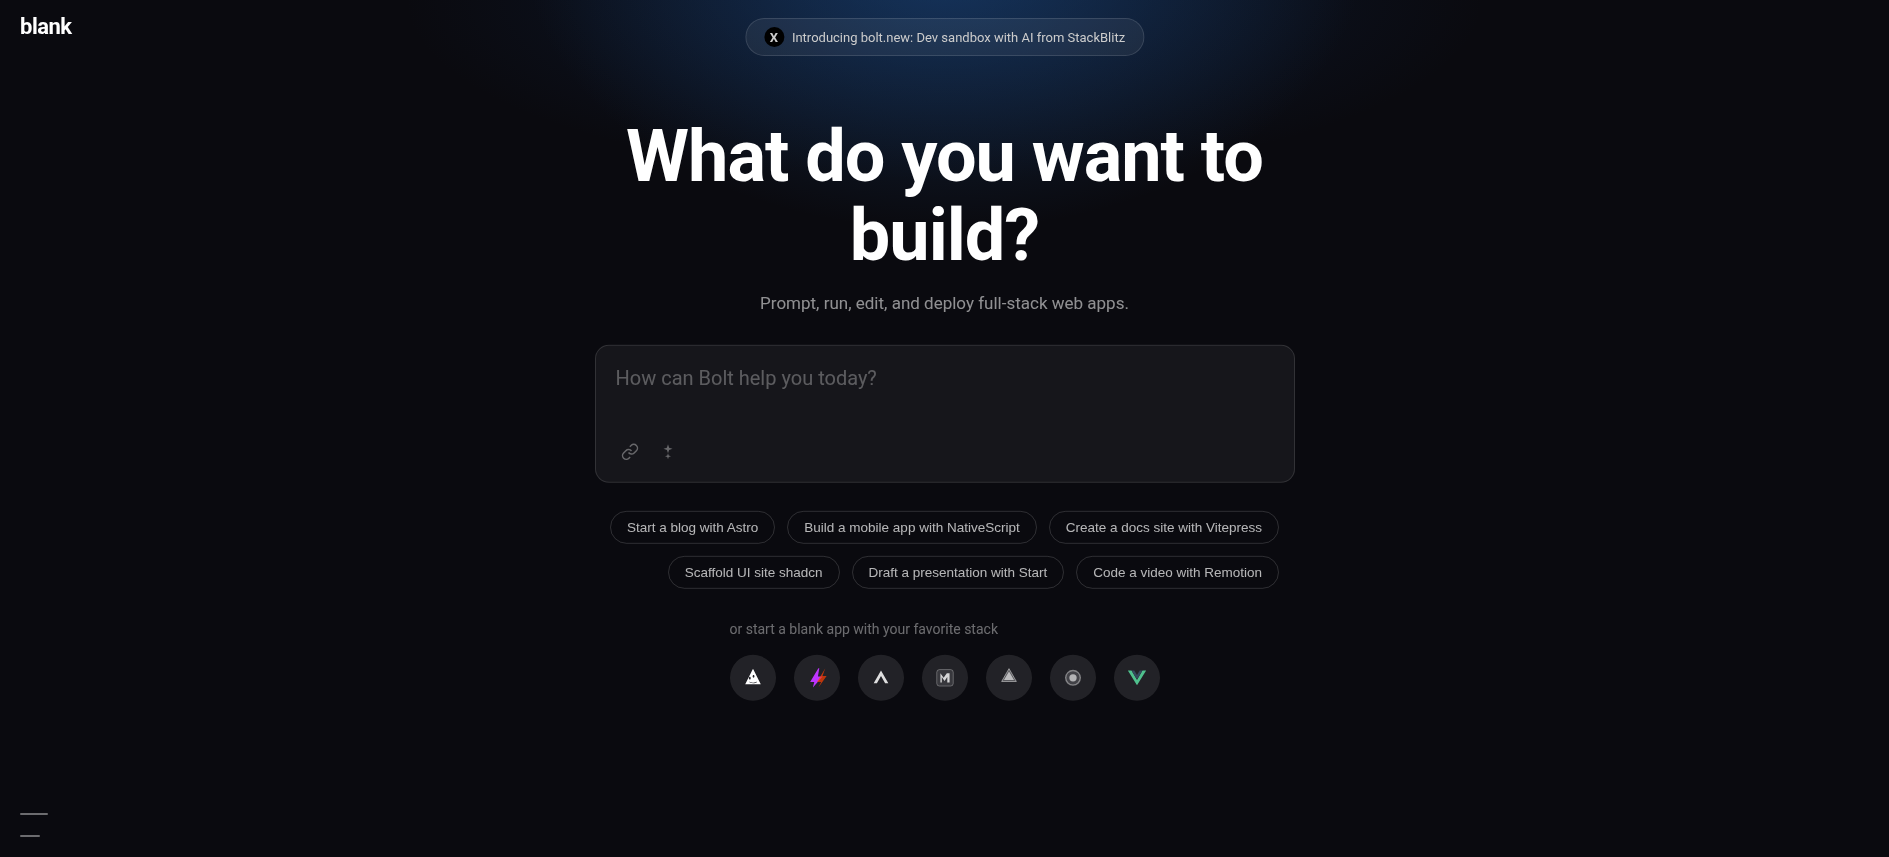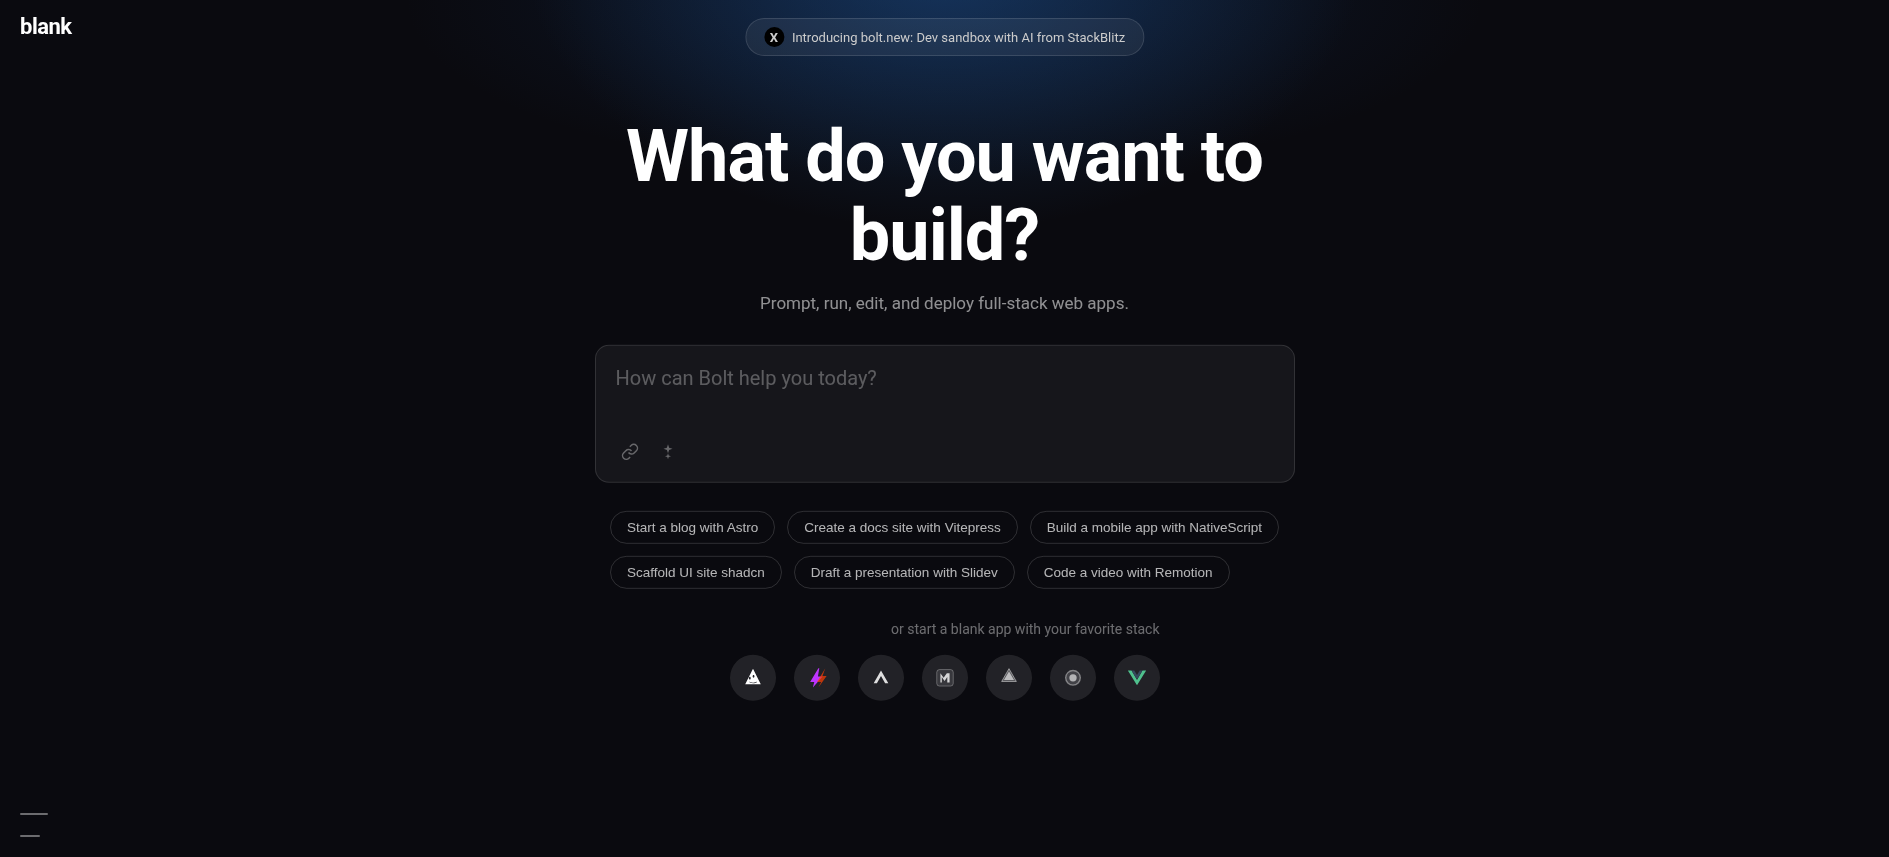--- a/index.html
+++ b/index.html
@@ -150,21 +150,21 @@
       color: rgba(255,255,255,0.35);
       cursor: pointer;
       font-size: 16px;
       border-radius: 6px;
     }
 
     
     .suggestion-chips {
       display: flex;
       flex-direction: column;
-      align-items: flex-start;
+      align-items: flex-end;
       gap: 12px;
       margin-bottom: 24px;
     }
 
     .chips-row {
       display: flex;
       gap: 12px;
       flex-wrap: wrap;
       justify-content: center;
     }
@@ -178,21 +178,21 @@
       cursor: pointer;
       white-space: nowrap;
       background: transparent;
       transition: background 0.2s, border-color 0.2s;
     }
 
     
     .blank-app-section {
       display: flex;
       flex-direction: column;
-      align-items: flex-end;
+      align-items: flex-start;
       gap: 18px;
       margin-top: 8px;
     }
 
     .blank-app-text {
       font-size: 14px;
       color: rgba(255,255,255,0.4);
     }
 
     .tech-icons {
@@ -300,26 +300,26 @@
         <svg viewBox="0 0 24 24" fill="currentColor" width="18" height="18">
           <path d="M12 2l1.5 4.5L18 8l-4.5 1.5L12 14l-1.5-4.5L6 8l4.5-1.5L12 2zm0 12l1 3 3 1-3 1-1 3-1-3-3-1 3-1 1-3z"></path>
         </svg>
       </div>
     </div>
   </div>
 
   <div class="suggestion-chips">
     <div class="chips-row">
       <button class="chip">Start a blog with Astro</button>
+      <button class="chip">Build a mobile app with NativeScript</button>
       <button class="chip">Create a docs site with Vitepress</button>
-      <button class="chip">Build a mobile app with NativeScript</button>
     </div>
     <div class="chips-row">
       <button class="chip">Scaffold UI site shadcn</button>
-      <button class="chip">Draft a presentation with Slidev</button>
+      <button class="chip">Draft a presentation with Start</button>
       <button class="chip">Code a video with Remotion</button>
     </div>
   </div>
 
   <div class="blank-app-section">
     <span class="blank-app-text">or start a blank app with your favorite stack</span>
 
     <div class="tech-icons">
 
       <div class="tech-icon icon-astro" title="Astro">

